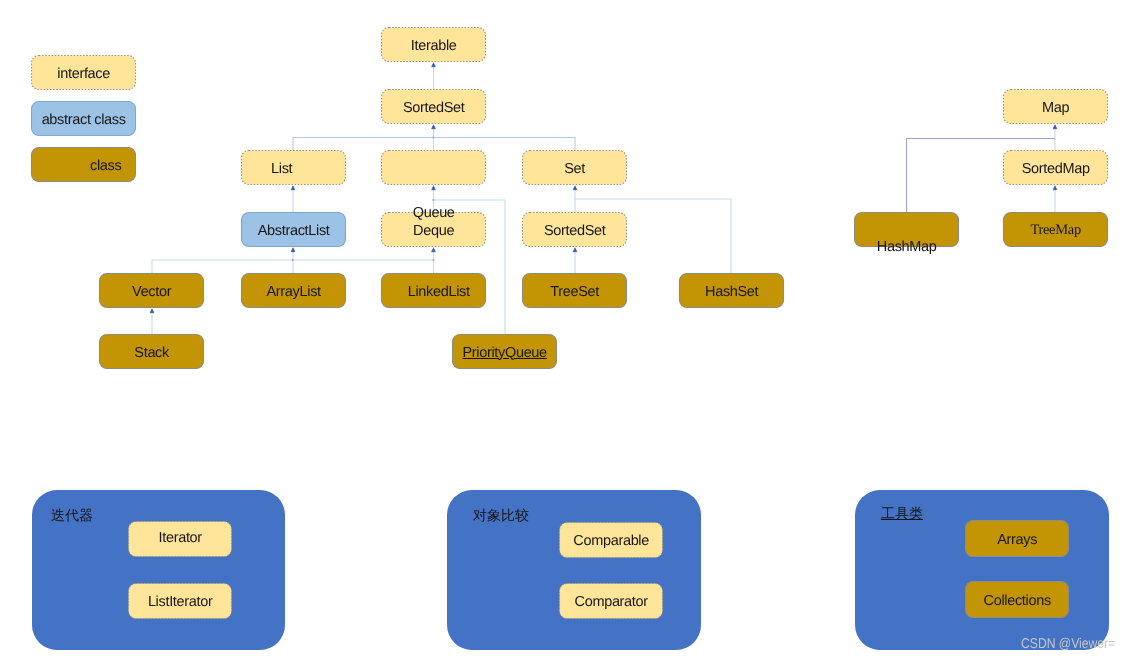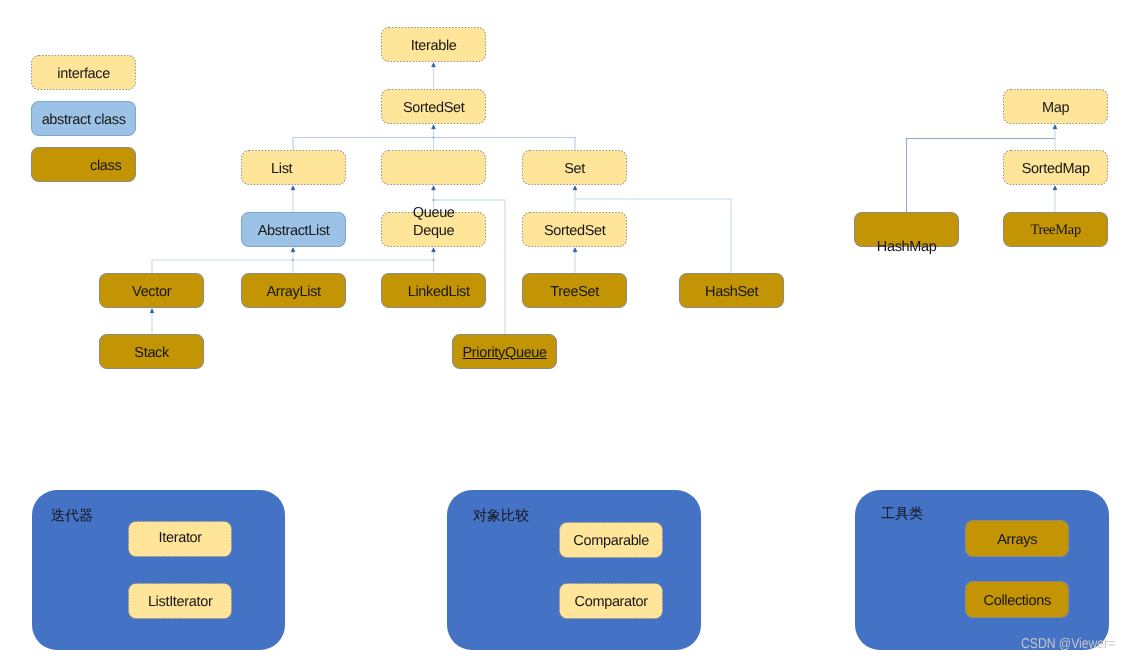--- a/index.html
+++ b/index.html
@@ -207,20 +207,20 @@
     <div class="node" style="left: 128px; top: 583px; width: 104px; height: 36px;">
       <span>ListIterator</span>
     </div>
     <div class="panel-label" style="left: 473px; top: 510px;">对象比较</div>
     <div class="node" style="left: 559px; top: 522px; width: 104px; height: 36px;">
       <span>Comparable</span>
     </div>
     <div class="node" style="left: 559px; top: 583px; width: 104px; height: 36px;">
       <span>Comparator</span>
     </div>
-    <div class="panel-label" style="left: 881px; top: 508px;">工具类</div>
+    <div class="panel-label" style="left: 881px; top: 508px; text-decoration: underline;">工具类</div>
     <div class="node" style="left: 965px; top: 520px; width: 104px; height: 37px;">
       <span>Arrays</span>
     </div>
     <div class="node" style="left: 965px; top: 581px; width: 104px; height: 37px;">
       <span>Collections</span>
     </div>
   </div>
 
 </body></html>

